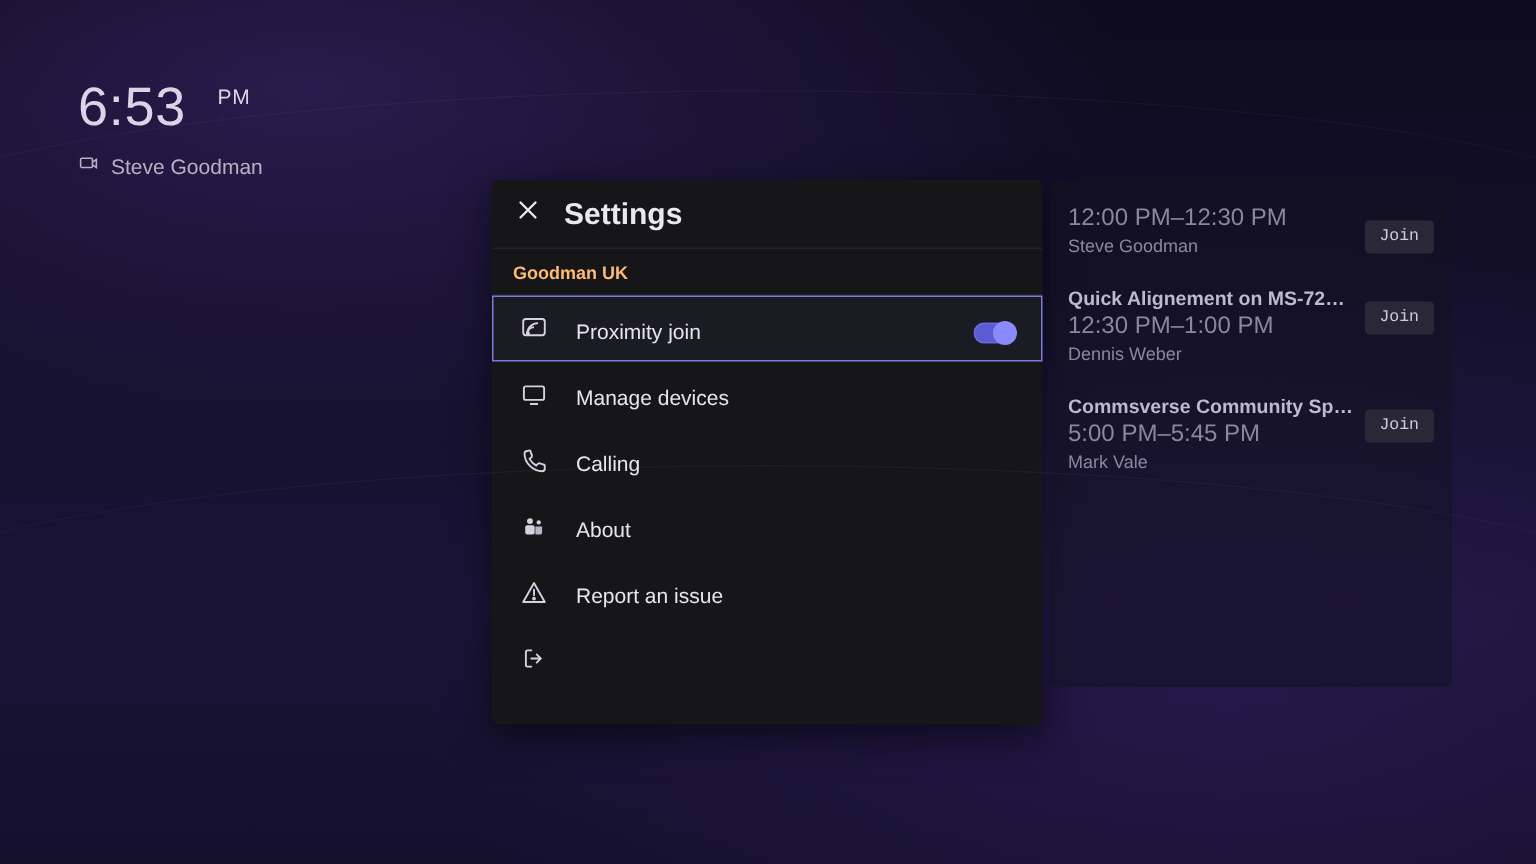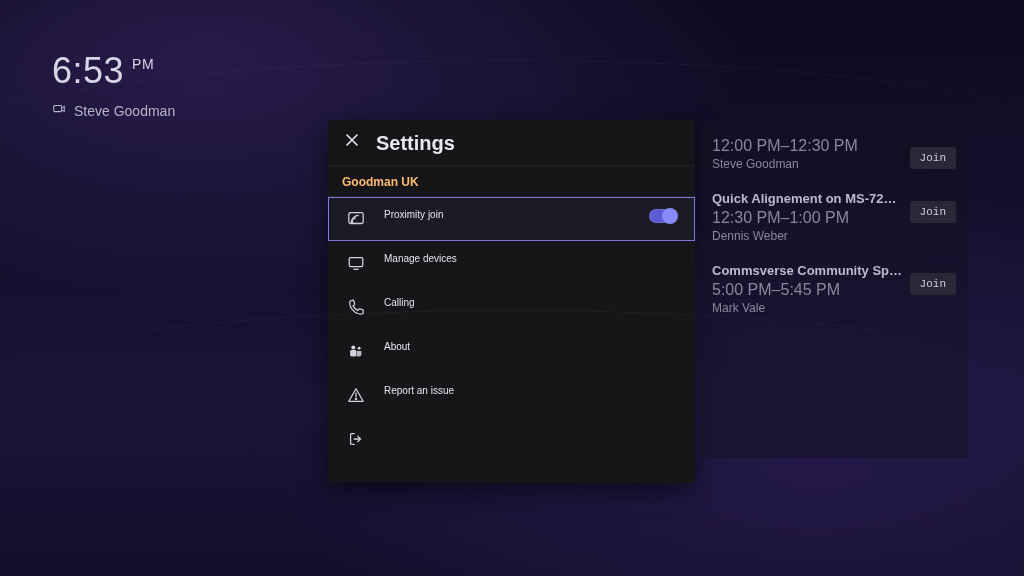--- a/index.html
+++ b/index.html
@@ -36,21 +36,21 @@
   }
   .clock {
     font-size: 36px;
     font-weight: 300;
     color: #d8d6e6;
     letter-spacing: 0.5px;
   }
   .clock .ampm {
     font-size: 14px;
     vertical-align: top;
-    margin-left: 8px;
+    margin-left: 21px;
     position: relative;
     top: 6px;
     font-weight: 400;
   }
   .user-row {
     margin-top: 10px;
     display: flex;
     align-items: center;
     gap: 8px;
     color: #b5b2c6;
@@ -90,24 +90,24 @@
   .tenant {
     padding: 9px 14px 7px 14px;
     font-size: 12px;
     color: #fdba74;
     font-weight: 700;
     border-bottom: 1px solid rgba(255,255,255,0.06);
   }
 
   .settings-item {
     display: flex;
-    align-items: flex-start;
+    align-items: flex-end;
     gap: 18px;
     padding: 12px 18px;
-    font-size: 10px;
+    font-size: 14px;
     color: #e6e4ef;
     cursor: pointer;
   }
   .settings-item .icon {
     width: 20px; height: 20px;
     display: flex; align-items: center; justify-content: center;
     color: #d4d2e0;
   }
   .settings-item .icon svg { width: 18px; height: 18px; }
   .settings-item .label { flex: 1; }

